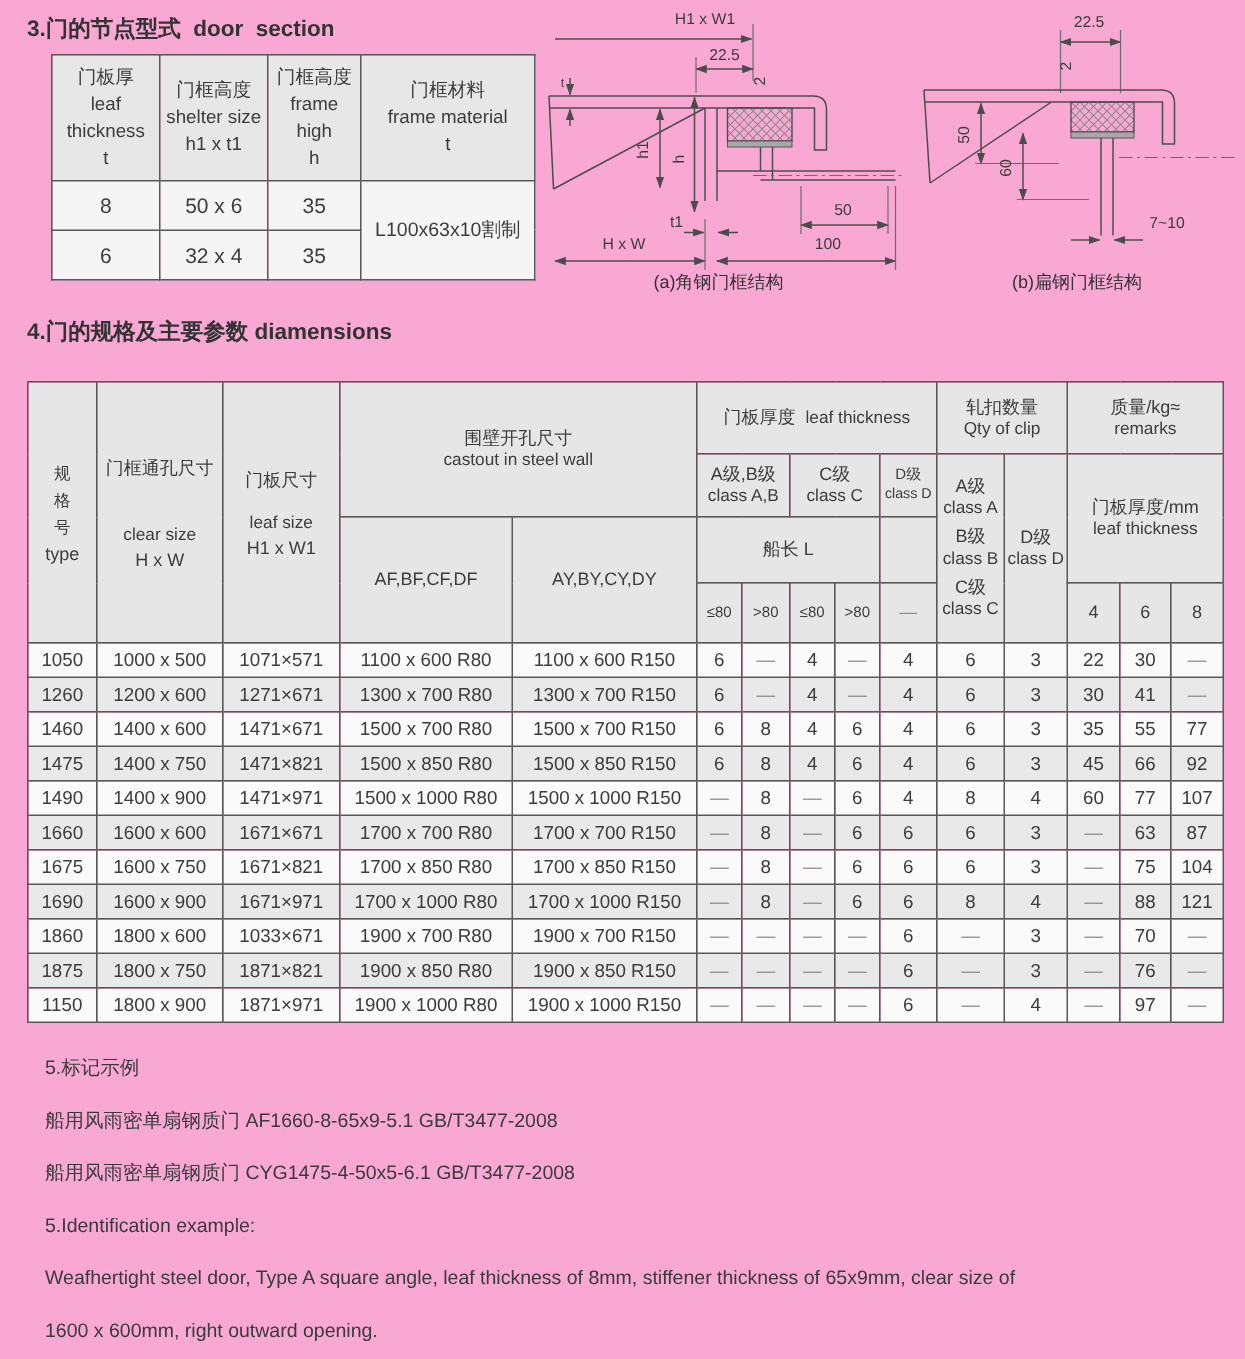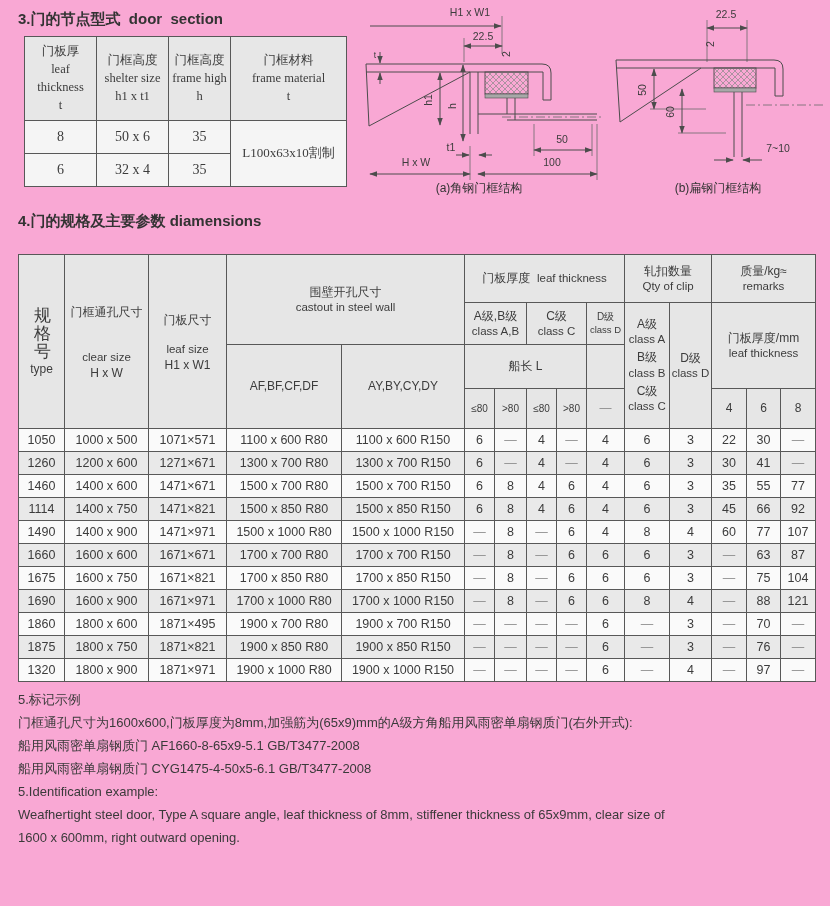--- a/index.html
+++ b/index.html
@@ -4,21 +4,21 @@
 <style>
   html,body { margin:0; padding:0; }
   .page {
     position:relative; width:830px; height:906px; overflow:hidden;
     background:#f9a8d4; color:#3c3c3c;
     font-family:"Liberation Sans","DejaVu Sans",sans-serif;
   }
   .sec-title { position:absolute; font-size:15px; font-weight:bold; white-space:pre; color:#333; }
 
   
-  .s3-table { position:absolute; left:24px; top:36px; border-collapse:collapse;font-family:Liberation Serif, serif; }
+  .s3-table { position:absolute; left:34px; top:36px; border-collapse:collapse; }
   .s3-table th, .s3-table td { border:1px solid #585858; text-align:center; vertical-align:middle; }
   .s3-table th { background:#e7e7e7; font-weight:normal; font-size:12.5px; line-height:1.45; padding:5px 3px; }
   .s3-table td { background:#f5f5f5; font-size:14px; height:30px; }
 
   
   .diagram { position:absolute; }
   .diagram svg { display:block; }
   .dline { stroke:#4c4c4c; stroke-width:1; fill:none; }
   .dthin { stroke:#6b6b6b; stroke-width:0.8; fill:none; }
   .dtext { font-size:10.5px; fill:#3c3c3c; font-family:"Liberation Sans",sans-serif; }
@@ -31,28 +31,28 @@
   }
   .s4-table th, .s4-table td { border:1px solid #585858; text-align:center; vertical-align:middle; overflow:hidden; }
   .s4-table th { background:#e6e6e6; font-weight:normal; font-size:12px; line-height:1.35; padding:2px 1px; }
   .s4-table th .en { font-size:11.5px; }
   .s4-table th.small { font-size:10px; }
   .s4-table th.small .en { font-size:9.5px; }
   .s4-table td { background:#fafafa; font-size:12.5px; height:22px; padding:0 1px; }
   .s4-table tr.alt td { background:#e9e9e9; }
   .s4-table td.dash { color:#8d8d8d; }
   .vcell { display:flex; flex-direction:column; align-items:center; justify-content:space-between; height:100%; padding:10px 0 8px; box-sizing:border-box; }
-  .vchars { width:15px; word-break:break-all; line-height:18px; font-size:17px; }
+  .vchars { width:15px; word-break:break-all; line-height:18px; font-size:11px; }
   .sym { margin-top:auto; }
   .stack3 div { line-height:1.3; }
   .stack3 .grp { margin:3px 0; }
 
   
   .notes { position:absolute; left:18px; top:688px; width:800px; }
-  .notes p { margin:0; font-size:13px; line-height:23px; white-space:pre; color:#3a3a3a; }
+  .notes p { margin:12px; font-size:13px; line-height:23px; white-space:pre; color:#3a3a3a; }
 </style>
 </head>
 <body>
 
 <div class="page">
 
   <div class="sec-title" style="left:18px; top:10px;">3.门的节点型式  door  section</div>
 
   <table class="s3-table">
     <colgroup>
@@ -388,21 +388,21 @@
           <td>4</td>
           <td>6</td>
           <td>4</td>
           <td>6</td>
           <td>3</td>
           <td>35</td>
           <td>55</td>
           <td>77</td>
         </tr>
         <tr class="alt">
-          <td>1114</td>
+          <td>1475</td>
           <td>1400 x 750</td>
           <td>1471×821</td>
           <td>1500 x 850 R80</td>
           <td>1500 x 850 R150</td>
           <td>6</td>
           <td>8</td>
           <td>4</td>
           <td>6</td>
           <td>4</td>
           <td>6</td>
@@ -475,21 +475,21 @@
           <td>6</td>
           <td>8</td>
           <td>4</td>
           <td class="dash">—</td>
           <td>88</td>
           <td>121</td>
         </tr>
         <tr>
           <td>1860</td>
           <td>1800 x 600</td>
-          <td>1871×495</td>
+          <td>1033×671</td>
           <td>1900 x 700 R80</td>
           <td>1900 x 700 R150</td>
           <td class="dash">—</td>
           <td class="dash">—</td>
           <td class="dash">—</td>
           <td class="dash">—</td>
           <td>6</td>
           <td class="dash">—</td>
           <td>3</td>
           <td class="dash">—</td>
@@ -507,42 +507,41 @@
           <td class="dash">—</td>
           <td class="dash">—</td>
           <td>6</td>
           <td class="dash">—</td>
           <td>3</td>
           <td class="dash">—</td>
           <td>76</td>
           <td class="dash">—</td>
         </tr>
         <tr>
-          <td>1320</td>
+          <td>1150</td>
           <td>1800 x 900</td>
           <td>1871×971</td>
           <td>1900 x 1000 R80</td>
           <td>1900 x 1000 R150</td>
           <td class="dash">—</td>
           <td class="dash">—</td>
           <td class="dash">—</td>
           <td class="dash">—</td>
           <td>6</td>
           <td class="dash">—</td>
           <td>4</td>
           <td class="dash">—</td>
           <td>97</td>
           <td class="dash">—</td>
         </tr>
       </tbody>
   </table>
 
   <div class="notes">
       <p>5.标记示例</p>
-      <p>门框通孔尺寸为1600x600,门板厚度为8mm,加强筋为(65x9)mm的A级方角船用风雨密单扇钢质门(右外开式):</p>
       <p>船用风雨密单扇钢质门 AF1660-8-65x9-5.1 GB/T3477-2008</p>
       <p>船用风雨密单扇钢质门 CYG1475-4-50x5-6.1 GB/T3477-2008</p>
       <p>5.Identification example:</p>
       <p>Weafhertight steel door, Type A square angle, leaf thickness of 8mm, stiffener thickness of 65x9mm, clear size of</p>
       <p>1600 x 600mm, right outward opening.</p>
     </div>
 
 </div>
 
 </body></html>

